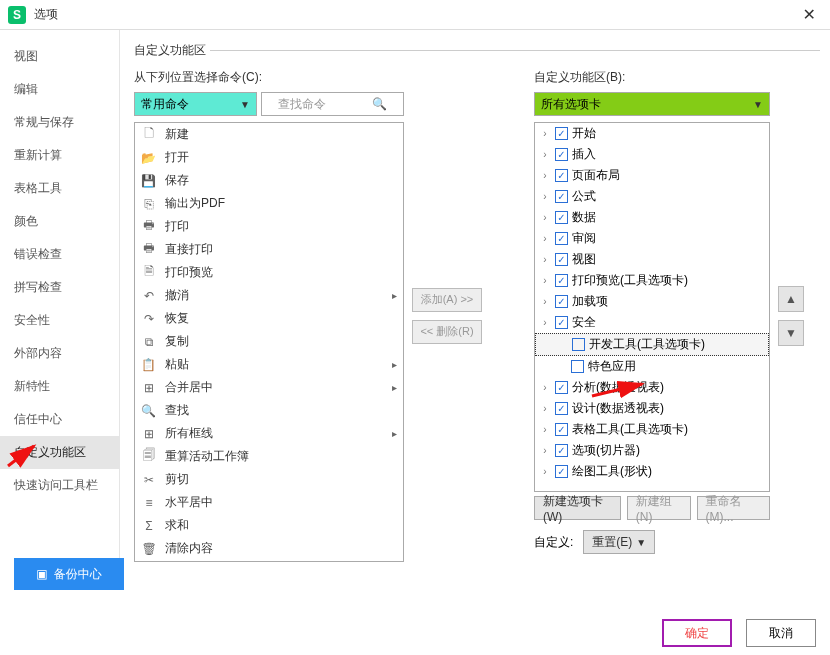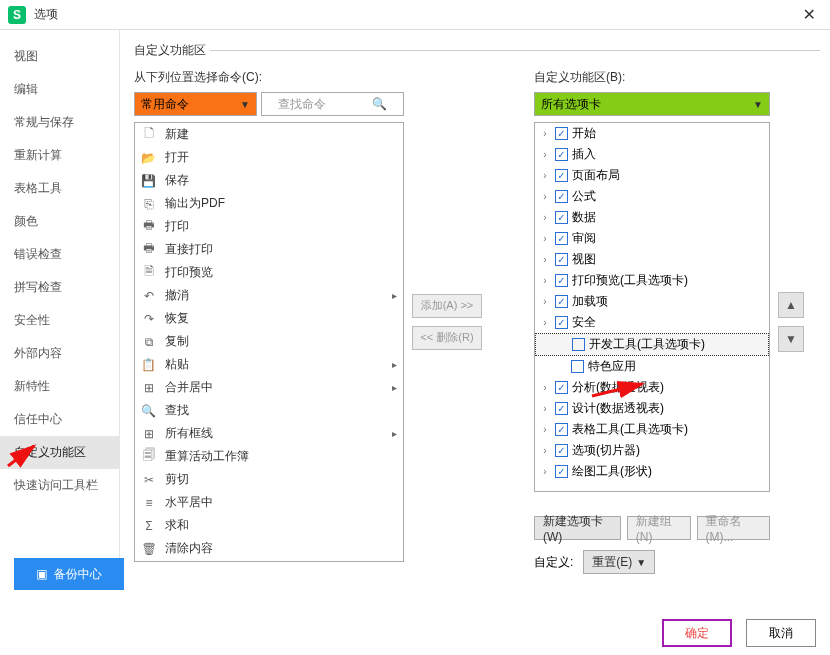--- a/index.html
+++ b/index.html
@@ -17,36 +17,36 @@
 .main { flex: 1; padding: 12px 10px 10px 14px; position: relative; }
 .section-title { color: #333; margin-bottom: 10px; display: flex; align-items: center; }
 .section-title .line { flex: 1; height: 1px; background: #ccc; margin-left: 4px; }
 .panels { display: flex; gap: 8px; }
 .col-left { width: 270px; }
 .col-mid { width: 70px; display: flex; flex-direction: column; justify-content: center; align-items: center; gap: 8px; }
 .col-right { width: 280px; padding-left: 44px; }
 .col-updown { width: 28px; display: flex; flex-direction: column; justify-content: center; gap: 8px; }
 .label { color: #333; margin-bottom: 6px; }
 .row { display: flex; gap: 4px; margin-bottom: 6px; }
-.combo { flex: 1; height: 24px; border: 1px solid #aaa; background: #f97316; display: flex; align-items: center; padding: 0 6px; justify-content: space-between; cursor: pointer; }
+.combo { flex: 1; height: 24px; border: 1px solid #aaa; background: #5eead4; display: flex; align-items: center; padding: 0 6px; justify-content: space-between; cursor: pointer; }
 .combo .tri { font-size: 10px; color: #333; }
 .searchbox { flex: 1; height: 24px; border: 1px solid #aaa; display: flex; align-items: center; padding: 0 16px; color: #999; justify-content: space-between; }
 .listbox { border: 1px solid #aaa; height: 440px; overflow-y: scroll; background: #fff; position: relative; }
 .listbox.right { height: 370px; }
 .cmd { display: flex; align-items: center; padding: 3px 6px; gap: 8px; color: #333; cursor: pointer; }
 .cmd .ico { width: 16px; height: 16px; display: flex; align-items: center; justify-content: center; color: #666; }
 .cmd .expand { width: 10px; text-align: right; color: #666; font-size: 10px; }
 .tree-item { display: flex; align-items: center; padding: 2px 4px; gap: 4px; cursor: pointer; }
 .tree-item .chev { width: 12px; color: #777; font-size: 10px; text-align: center; }
 .tree-item .cb { width: 13px; height: 13px; border: 1px solid #2a6fd6; display: flex; align-items: center; justify-content: center; color: #2a6fd6; font-size: 10px; }
 .tree-item.selected { border: 1px dotted #333; background: #f5f5f5; }
 .tree-item.sub { padding-left: 20px; }
 .midbtn { width: 70px; height: 24px; border: 1px solid #bbb; background: #eee; color: #999; display: flex; align-items: center; justify-content: center; cursor: default; font-size: 11px; }
 .sqbtn { width: 26px; height: 26px; border: 1px solid #bbb; background: #e5e5e5; display: flex; align-items: center; justify-content: center; cursor: pointer; color: #555; }
-.btnrow { display: flex; gap: 6px; margin-top: 24px; }
+.btnrow { display: flex; gap: 6px; margin-top: 4px; }
 .btn { height: 24px; border: 1px solid #aaa; background: #e5e5e5; padding: 0 8px; display: flex; align-items: center; cursor: pointer; color: #333; }
 .btn.disabled { color: #999; background: #eee; cursor: default; }
 .btn .tri { margin-left: 4px; font-size: 10px; }
 .customrow { display: flex; align-items: center; gap: 10px; margin-top: 10px; }
 .footer { position: absolute; bottom: 8px; right: 14px; display: flex; gap: 14px; }
 .footbtn { width: 70px; height: 28px; border: 1px solid #888; background: #fff; display: flex; align-items: center; justify-content: center; cursor: pointer; }
 .footbtn.primary { border: 2px solid #a21caf; color: #ef4444; }
 .arrow-red { position: absolute; left: 470px; top: 346px; pointer-events: none; z-index: 5; }
 .arrow-red2 { position: absolute; left: 4px; top: 440px; pointer-events: none; z-index: 5; }
 ::-webkit-scrollbar { width: 16px; }

